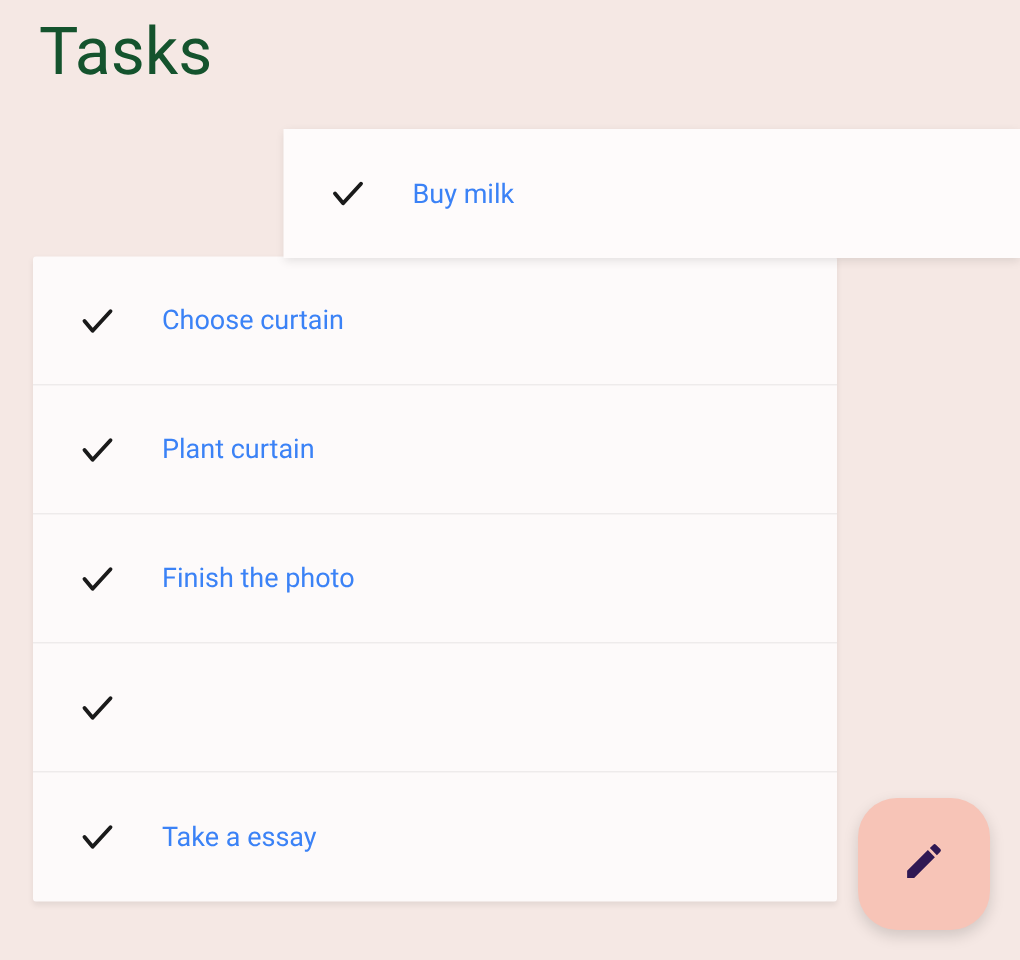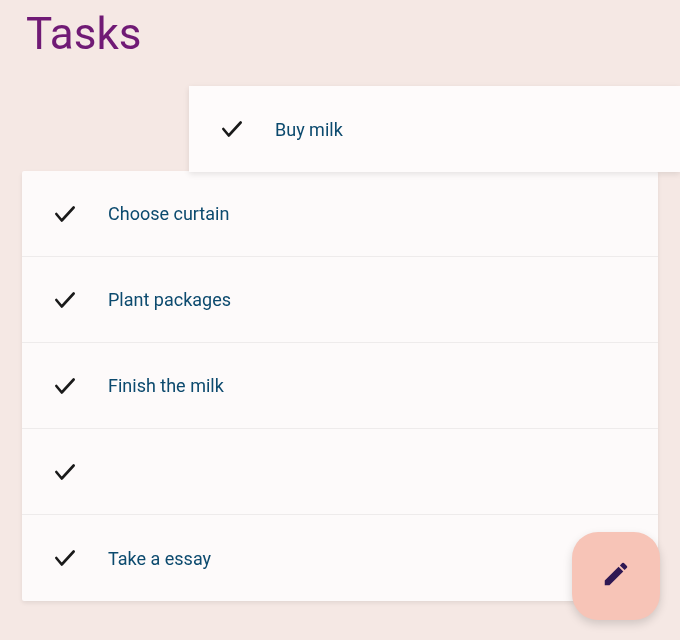--- a/index.html
+++ b/index.html
@@ -11,41 +11,41 @@
       width: 680px;
       height: 640px;
       background: #f5e8e4;
       font-family: -apple-system, BlinkMacSystemFont, "Segoe UI", Roboto, Helvetica, Arial, sans-serif;
       overflow: hidden;
       position: relative;
     }
     .page-title {
       font-size: 44px;
       font-weight: 400;
-      color: #701a75;
+      color: #14532d;
       padding: 8px 0 0 26px;
       letter-spacing: 0px;
     }
     .top-card {
       position: absolute;
       left: 189px;
       top: 86px;
       width: 491px;
       background: #fefbfb;
       box-shadow: 0 2px 6px rgba(0,0,0,0.1);
       z-index: 2;
     }
     .top-card .task-item {
       border-bottom: none;
     }
     .task-list {
       position: absolute;
       left: 22px;
       top: 171px;
-      width: 636px;
+      width: 536px;
       background: #fdfafa;
       box-shadow: 0 2px 4px rgba(0,0,0,0.08);
       border-radius: 2px;
     }
     .task-item {
       display: flex;
       align-items: center;
       height: 86px;
       padding: 0 28px;
       border-bottom: 1px solid rgba(0,0,0,0.06);
@@ -60,21 +60,21 @@
       display: flex;
       align-items: center;
       justify-content: center;
     }
     .check-icon svg {
       width: 26px;
       height: 26px;
     }
     .task-label {
       font-size: 18px;
-      color: #0c4a6e;
+      color: #3b82f6;
       margin-left: 28px;
       font-weight: 400;
     }
     .fab {
       position: absolute;
       right: 20px;
       bottom: 20px;
       width: 88px;
       height: 88px;
       background: #f7c4b7;
@@ -115,29 +115,29 @@
       </svg>
     </span>
     <span class="task-label">Choose curtain</span>
   </div>
   <div class="task-item">
     <span class="check-icon">
       <svg viewBox="0 0 24 24" fill="none" stroke="#1a1a1a" stroke-width="2.4" stroke-linecap="round" stroke-linejoin="round">
         <polyline points="4 12 9 18 20 6"></polyline>
       </svg>
     </span>
-    <span class="task-label">Plant packages</span>
+    <span class="task-label">Plant curtain</span>
   </div>
   <div class="task-item">
     <span class="check-icon">
       <svg viewBox="0 0 24 24" fill="none" stroke="#1a1a1a" stroke-width="2.4" stroke-linecap="round" stroke-linejoin="round">
         <polyline points="4 12 9 18 20 6"></polyline>
       </svg>
     </span>
-    <span class="task-label">Finish the milk</span>
+    <span class="task-label">Finish the photo</span>
   </div>
   <div class="task-item">
     <span class="check-icon">
       <svg viewBox="0 0 24 24" fill="none" stroke="#1a1a1a" stroke-width="2.4" stroke-linecap="round" stroke-linejoin="round">
         <polyline points="4 12 9 18 20 6"></polyline>
       </svg>
     </span>
   </div>
   <div class="task-item">
     <span class="check-icon">

